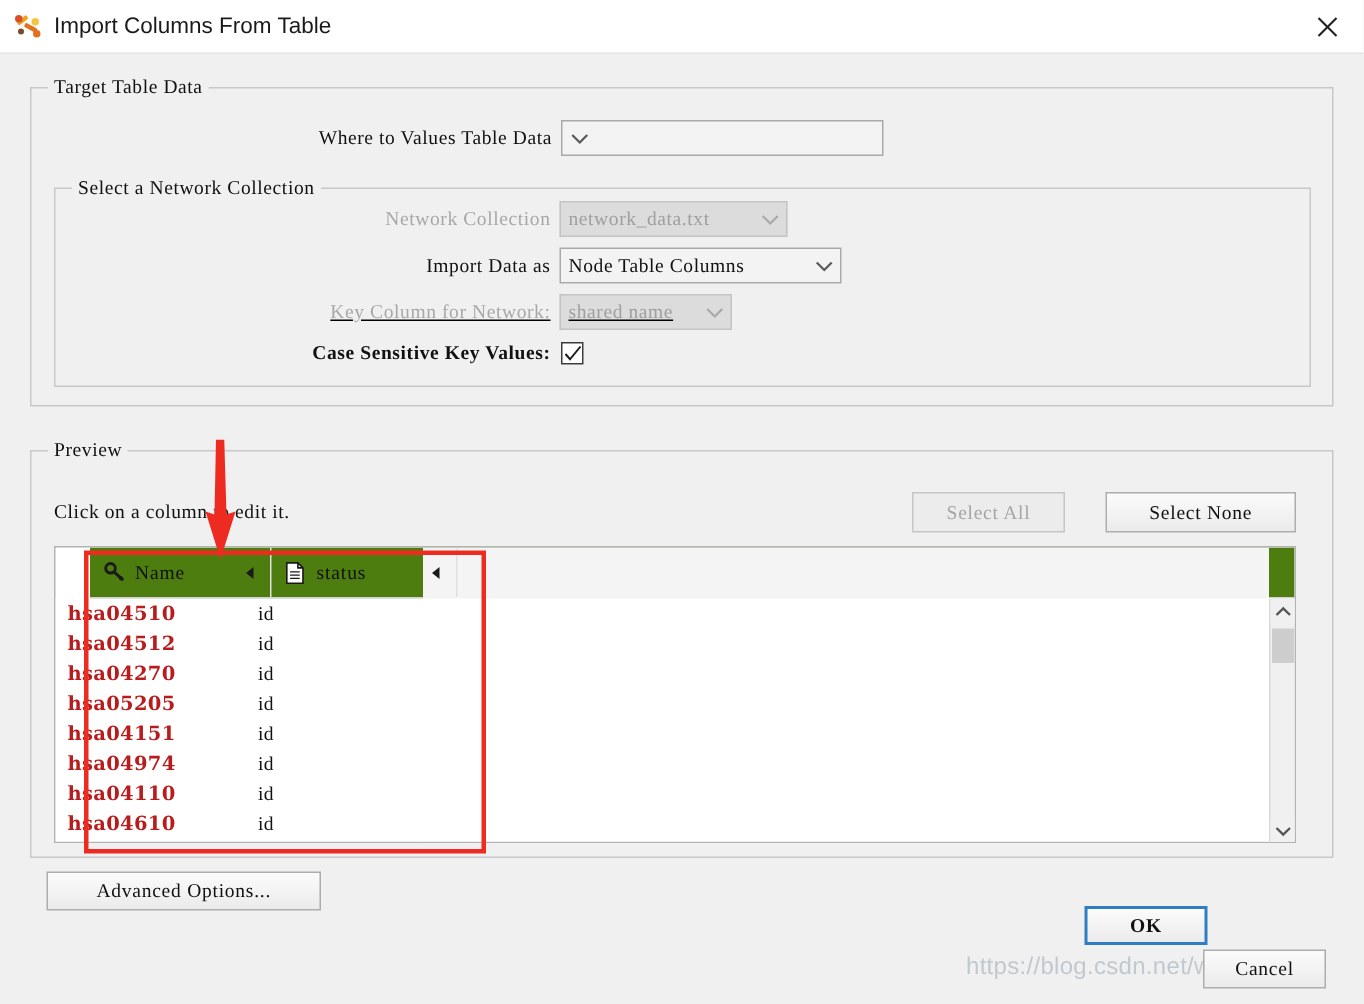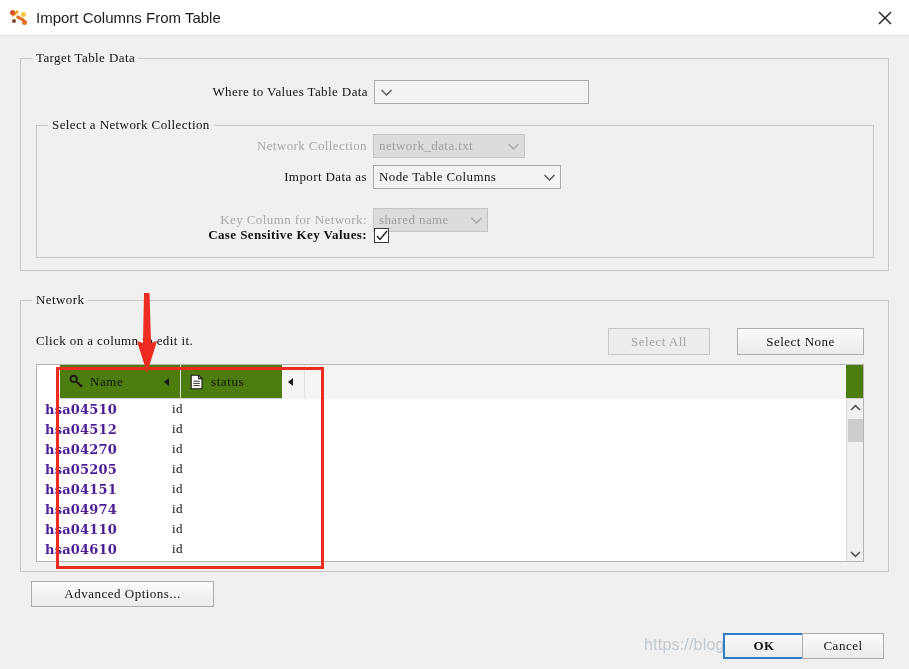--- a/index.html
+++ b/index.html
@@ -110,21 +110,21 @@
   #row-where .combo { width: 215px; }
 
   #row-netcoll { left: 224px; top: 134px; }
   #row-netcoll .form-label { width: 143px; margin-right: 6px; }
   #row-netcoll .combo { width: 152px; }
 
   #row-importas { left: 250px; top: 165px; }
   #row-importas .form-label { width: 117px; margin-right: 6px; }
   #row-importas .combo { width: 188px; }
 
-  #row-keycol { left: 186px; top: 208px; }
+  #row-keycol { left: 186px; top: 196px; text-decoration: underline; }
   #row-keycol .form-label { width: 181px; margin-right: 6px; }
   #row-keycol .combo { width: 115px; }
 
   #row-case { left: 136px; top: 227px; }
   #row-case .form-label { width: 231px; margin-right: 7px; font-weight: bold;}
 
   .checkbox {
     width: 15px; height: 15px;
     border: 1px solid #3b3b3b;
     background: #fff;
@@ -145,21 +145,21 @@
     font-size: 13px; color: #111;
     letter-spacing: 0.5px;
     display:flex; align-items:center; justify-content:center;
     cursor: default;
   }
   .btn.disabled { color: #a5a5a5; background: #ececec; border-color: #c6c6c6; }
   #btn-select-all  { position:absolute; left:608px; top:328px; width:102px; height:27px; }
   #btn-select-none { position:absolute; left:737px; top:328px; width:127px; height:27px; }
   #btn-advanced    { position:absolute; left:31px;  top:581px; width:183px; height:26px; }
   #btn-ok {
-    position:absolute; left:723px; top:633px; width:82px; height:26px;
+    position:absolute; left:723px; top:604px; width:82px; height:26px;
     border: 2px solid #2f7ec4; font-weight: bold;
   }
   #btn-cancel { position:absolute; left:802px; top:633px; width:82px; height:26px; }
 
   
   #preview-table {
     position: absolute; left: 36px; top: 364px;
     width: 828px; height: 198px;
     border: 1px solid #b4b4b4;
     background: #ffffff;
@@ -191,21 +191,21 @@
     position: relative;
     height: 163px;
     background: #ffffff;
     overflow: hidden;
   }
   .trow { display: flex; height: 20px; align-items: center; }
   .cell-name {
     width: 121px; padding-left: 8px;
     font-family: "DejaVu Serif", "Liberation Serif", serif;
     font-weight: bold;
-    font-size: 13px; color: #4c1d95;
+    font-size: 13px; color: #b91c1c;
     letter-spacing: 0.2px;
   }
   .cell-status {
     width: 124px; padding-left: 14px;
     font-size: 13px; color: #111; letter-spacing: 0.3px;
   }
   .cell-rest { flex:1; }
 
   
   #table-scrollbar {
@@ -336,21 +336,21 @@
 <div class="form-row" id="row-case">
   <div class="form-label">Case Sensitive Key Values:</div>
   <div class="checkbox">
     <svg width="12" height="12" viewBox="0 0 12 12">
       <polyline points="1,6 4,9.5 11,1" fill="none" stroke="#1a1a1a" stroke-width="1.3"></polyline>
     </svg>
   </div>
 </div>
 
 <div class="groupbox" id="grp-preview">
-  <div class="group-title">Network</div>
+  <div class="group-title">Preview</div>
 </div>
 
 <div id="preview-hint">Click on a column to edit it.</div>
 
 <div class="btn disabled" id="btn-select-all">Select All</div>
 <div class="btn" id="btn-select-none">Select None</div>
 
 <div id="preview-table">
   <div id="table-fill"></div>
 

